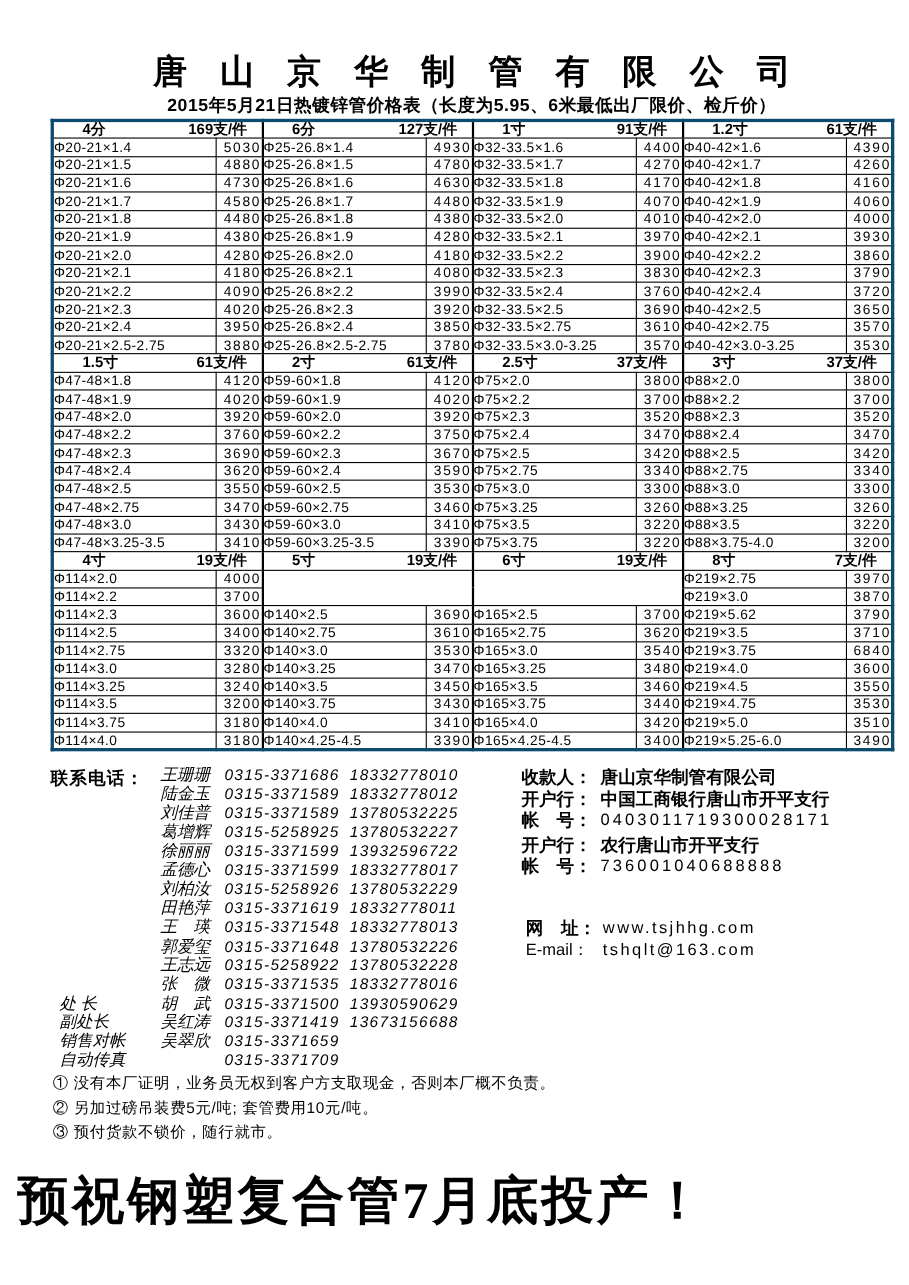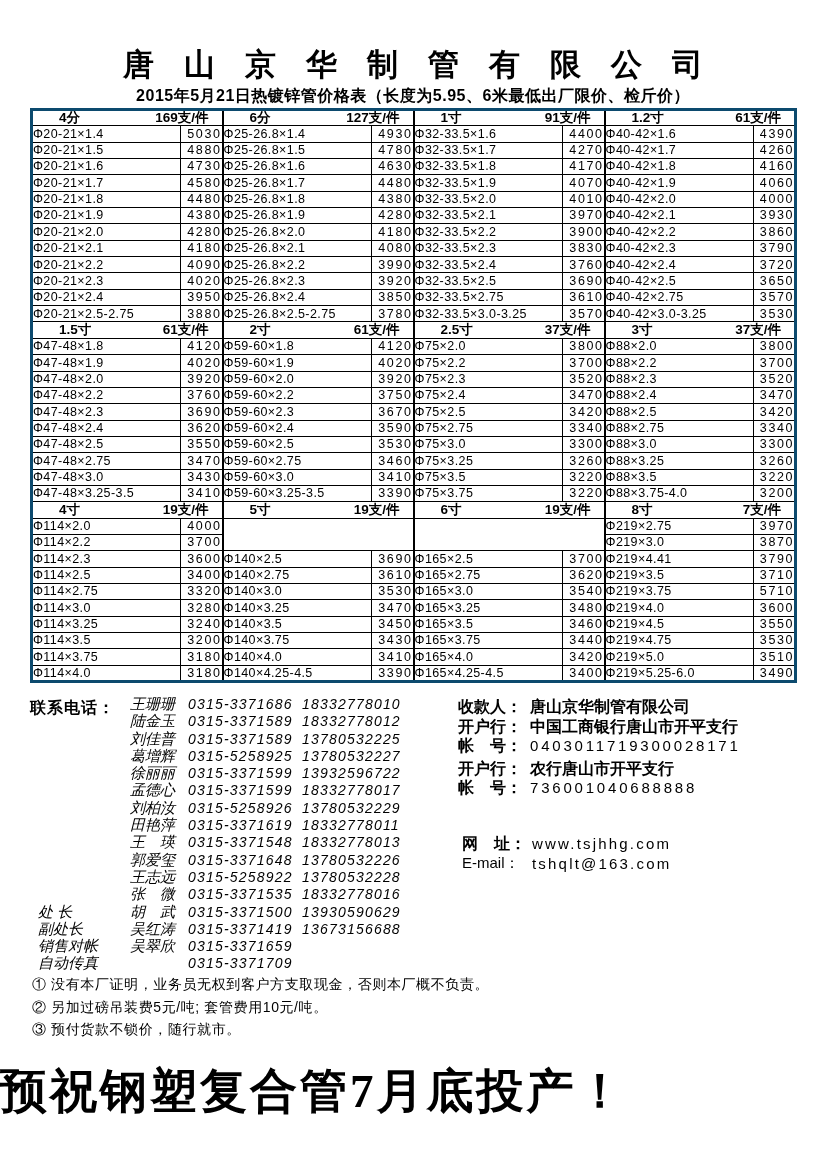--- a/index.html
+++ b/index.html
@@ -1,19 +1,19 @@
 <!DOCTYPE html>
 <html><head>
 <meta charset="utf-8">
 <style>
   * { margin:0; padding:0; box-sizing:border-box; }
   html,body { width:826px; height:1168px; background:#ffffff; overflow:hidden; }
   body { font-family:"Liberation Sans", sans-serif; color:#000; position:relative; }
 
-  #page { position:absolute; inset:0; background:#fff; }
+  #page { position:absolute; inset:0; background:#fff;margin-left:16px; }
 
   #title {
     position:absolute; top:44px; left:0; width:826px; text-align:center;
     font-family:"Liberation Serif", serif; font-weight:bold; font-size:31px;
     letter-spacing:30px; padding-left:30px; white-space:nowrap;
   }
   #subtitle {
     position:absolute; top:86px; left:0; width:826px; text-align:center;
     font-weight:bold; font-size:16px; letter-spacing:0.5px; white-space:nowrap;
   }
@@ -396,42 +396,42 @@
           <td class="spec group-start">Φ219×3.0</td>
           <td class="price">3870</td>
         </tr>
         <tr>
           <td class="spec">Φ114×2.3</td>
           <td class="price">3600</td>
           <td class="spec group-start">Φ140×2.5</td>
           <td class="price">3690</td>
           <td class="spec group-start">Φ165×2.5</td>
           <td class="price">3700</td>
-          <td class="spec group-start">Φ219×4.41</td>
+          <td class="spec group-start">Φ219×5.62</td>
           <td class="price">3790</td>
         </tr>
         <tr>
           <td class="spec">Φ114×2.5</td>
           <td class="price">3400</td>
           <td class="spec group-start">Φ140×2.75</td>
           <td class="price">3610</td>
           <td class="spec group-start">Φ165×2.75</td>
           <td class="price">3620</td>
           <td class="spec group-start">Φ219×3.5</td>
           <td class="price">3710</td>
         </tr>
         <tr>
           <td class="spec">Φ114×2.75</td>
           <td class="price">3320</td>
           <td class="spec group-start">Φ140×3.0</td>
           <td class="price">3530</td>
           <td class="spec group-start">Φ165×3.0</td>
           <td class="price">3540</td>
           <td class="spec group-start">Φ219×3.75</td>
-          <td class="price">5710</td>
+          <td class="price">6840</td>
         </tr>
         <tr>
           <td class="spec">Φ114×3.0</td>
           <td class="price">3280</td>
           <td class="spec group-start">Φ140×3.25</td>
           <td class="price">3470</td>
           <td class="spec group-start">Φ165×3.25</td>
           <td class="price">3480</td>
           <td class="spec group-start">Φ219×4.0</td>
           <td class="price">3600</td>

